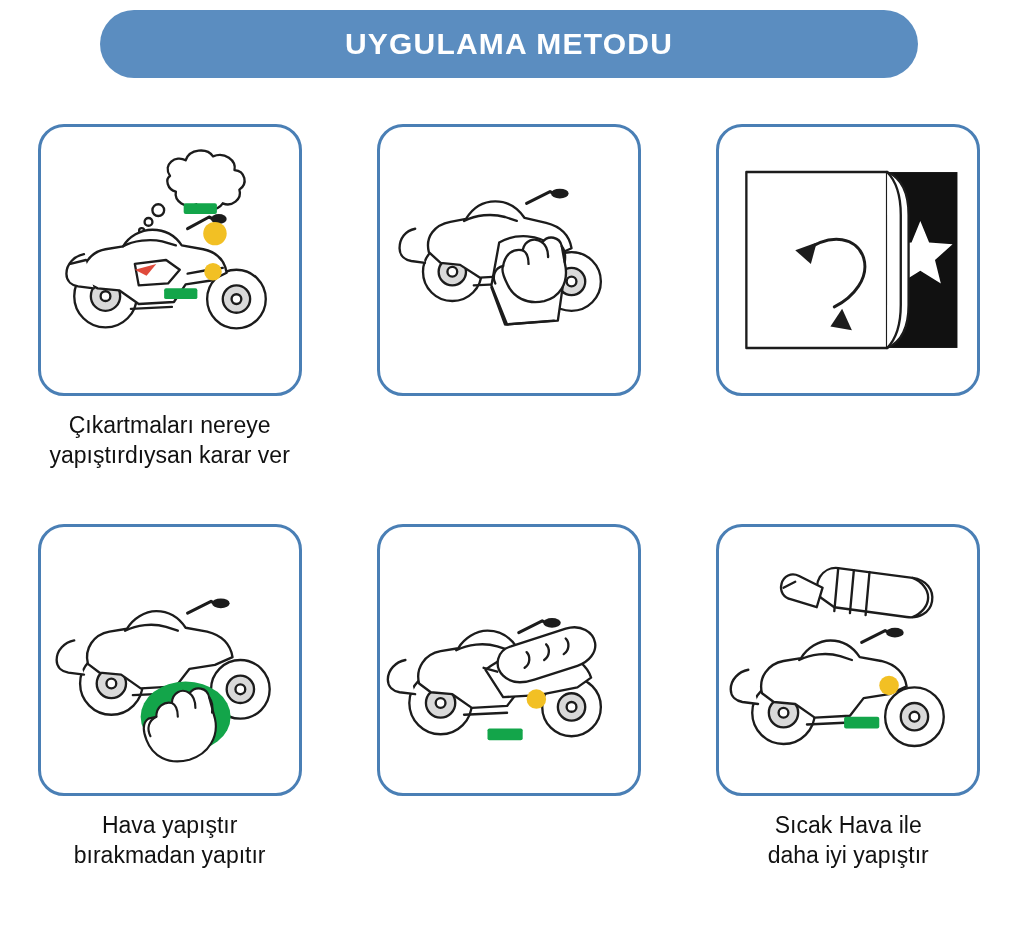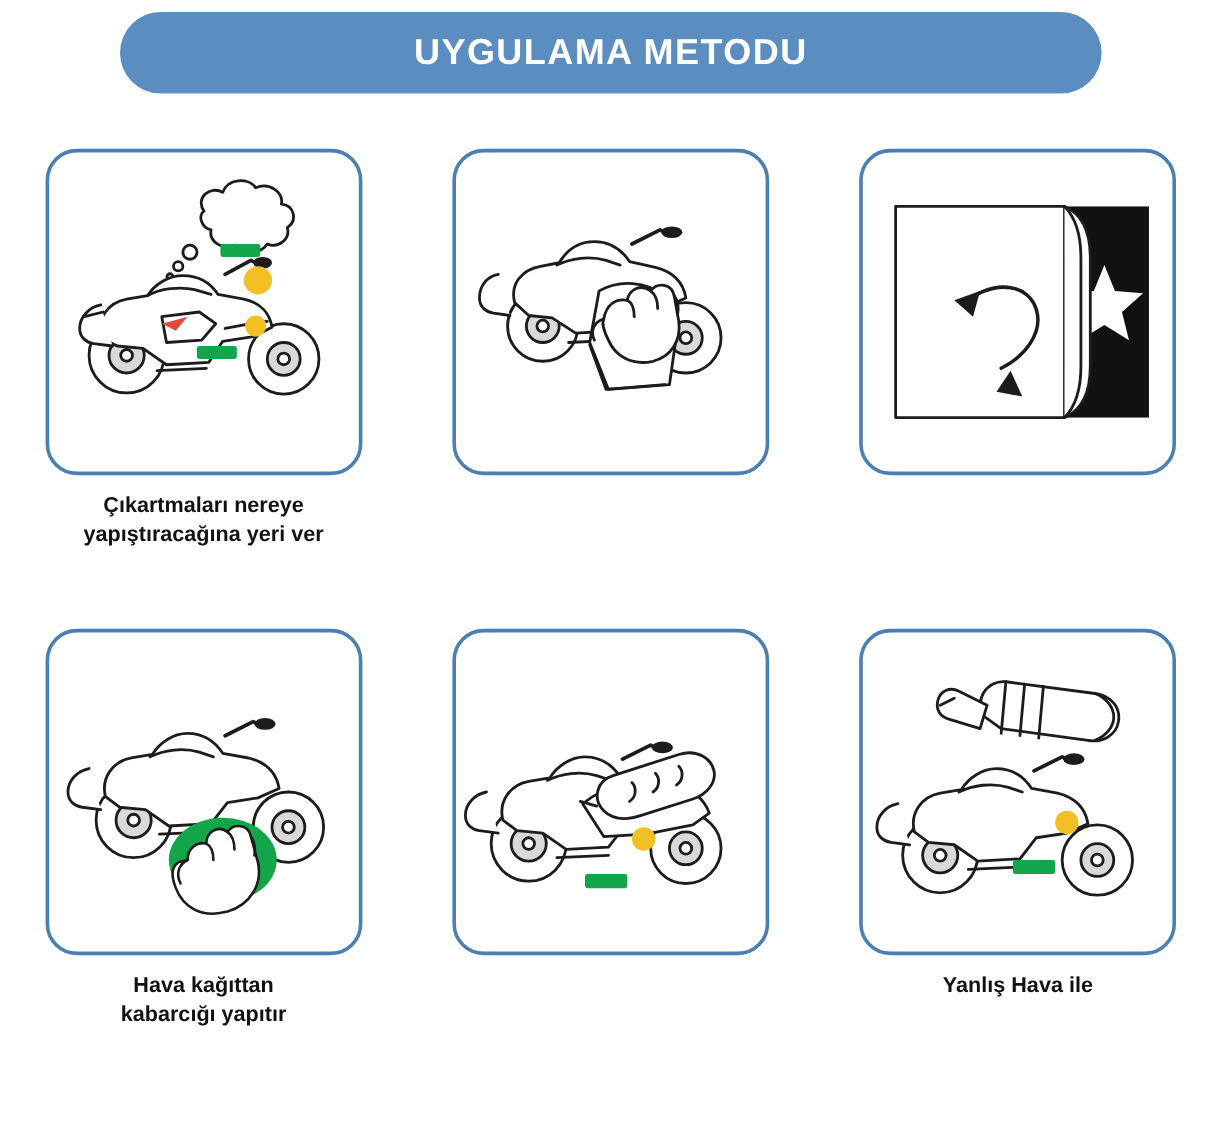--- a/index.html
+++ b/index.html
@@ -69,22 +69,22 @@
   }
   .panel svg {
     display: block;
     width: 100%;
     height: 100%;
   }
   .caption {
     margin-top: 14px;
     width: 300px;
     text-align: center;
-    font-size: 18px;
-    font-weight: bold;
+    font-size: 23px;
+    font-weight: normal;
     line-height: 1.32;
     color: #111111;
   }
   .cap-line { display: block; }
 </style>
 </head>
 <body>
 
 <div class="page">
 
@@ -129,21 +129,21 @@
 
           <rect x="146" y="78" width="34" height="11" rx="2" fill="#13a54a"></rect>
           <circle cx="178" cy="109" r="12" fill="#f2c024"></circle>
           <rect x="126" y="165" width="34" height="11" rx="2" fill="#13a54a"></rect>
           <circle cx="176" cy="148" r="9" fill="#f2c024"></circle>
           <path d="M96 146l22-6-10 12z" fill="#e04a3b"></path>
         </svg>
       </div>
       <div class="caption">
         <span class="cap-line">Çıkartmaları nereye</span>
-        <span class="cap-line">yapıştıracağına yeri ver</span>
+        <span class="cap-line">yapıştırdıysan karar ver</span>
       </div>
     </div>
 
     <div class="step">
       <div class="panel">
         <svg viewBox="0 0 264 272">
           <g fill="none" stroke="#1c1c1c" stroke-width="2.4" stroke-linejoin="round" stroke-linecap="round">
 
             <circle cx="74" cy="148" r="30" fill="#ffffff"></circle>
             <circle cx="74" cy="148" r="14" fill="#d9d9d9"></circle>
@@ -218,22 +218,22 @@
 
             <path d="M118 194c0-10 8-16 16-14 0-10 10-16 18-10 6-8 18-6 20 4l6 22c4 18-6 36-26 42-22 6-38-4-44-20-4-10-4-18 2-22z"></path>
             <path d="M134 180c4 2 6 8 6 14" fill="none"></path>
             <path d="M152 170c4 3 6 9 6 15" fill="none"></path>
             <path d="M172 174c3 4 4 10 3 16" fill="none"></path>
             <path d="M118 194c-8 4-10 12-6 20" fill="none"></path>
           </g>
         </svg>
       </div>
       <div class="caption">
-        <span class="cap-line">Hava kağıttan</span>
-        <span class="cap-line">kabarcığı yapıtır</span>
+        <span class="cap-line">Hava yapıştır</span>
+        <span class="cap-line">bırakmadan yapıtır</span>
       </div>
     </div>
 
     <div class="step">
       <div class="panel">
         <svg viewBox="0 0 264 272">
           <g fill="none" stroke="#1c1c1c" stroke-width="2.4" stroke-linejoin="round" stroke-linecap="round">
             <circle cx="62" cy="180" r="32" fill="#ffffff"></circle>
             <circle cx="62" cy="180" r="15" fill="#d9d9d9"></circle>
             <circle cx="62" cy="180" r="5" fill="#ffffff"></circle>
@@ -286,18 +286,19 @@
             <path d="M30 146c-10 2-18 10-18 20 0 8 6 12 12 13l16 2" fill="#ffffff"></path>
             <path d="M146 118l24-12 8 4" stroke-width="3.2"></path>
             <ellipse cx="180" cy="108" rx="9" ry="5" fill="#1c1c1c" stroke="none"></ellipse>
             <path d="M90 202l44-2"></path>
           </g>
           <circle cx="174" cy="162" r="10" fill="#f2c024"></circle>
           <rect x="128" y="194" width="36" height="12" rx="2" fill="#13a54a"></rect>
         </svg>
       </div>
       <div class="caption">
-        <span class="cap-line">Yanlış Hava ile</span>
+        <span class="cap-line">Sıcak Hava ile</span>
+        <span class="cap-line">daha iyi yapıştır</span>
       </div>
     </div>
 
   </div>
 </div>
 
 </body></html>

